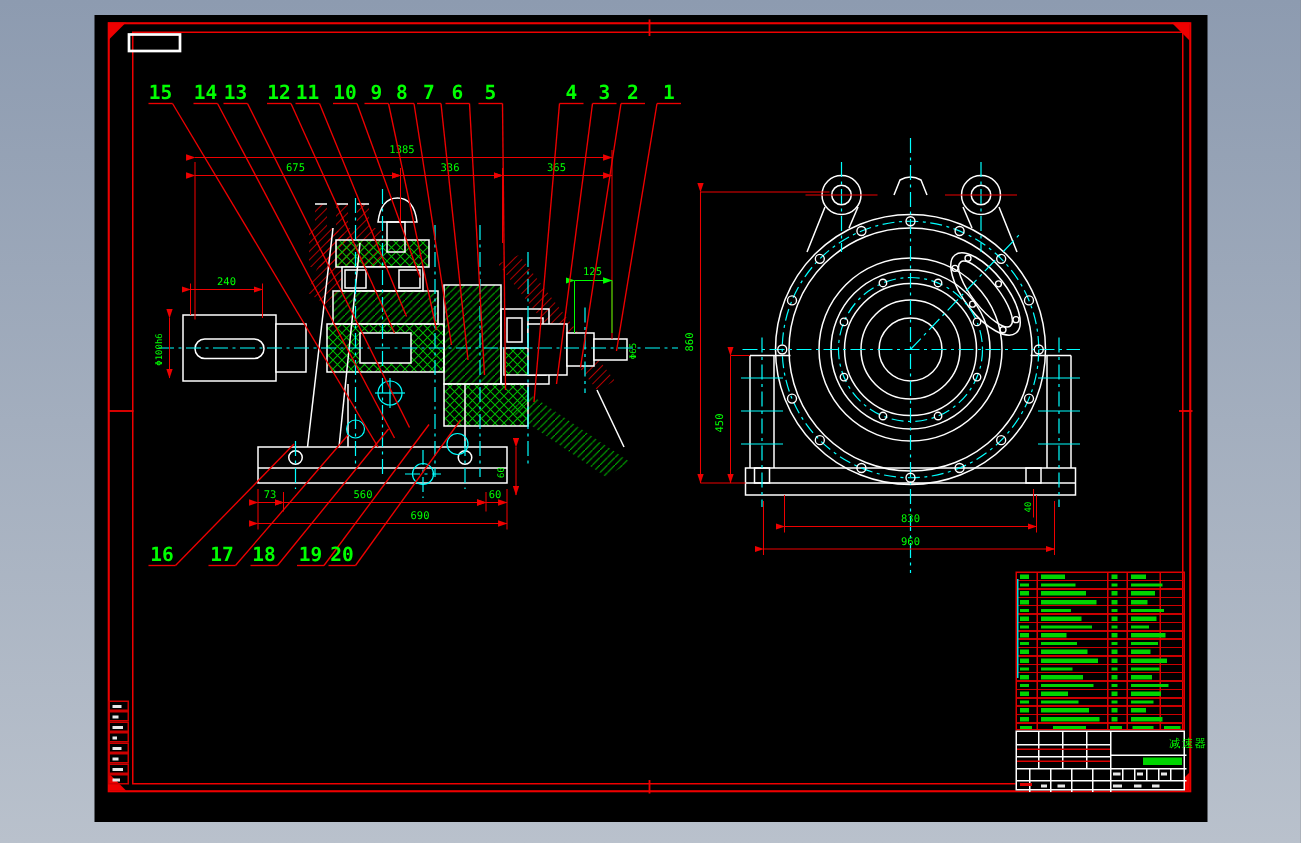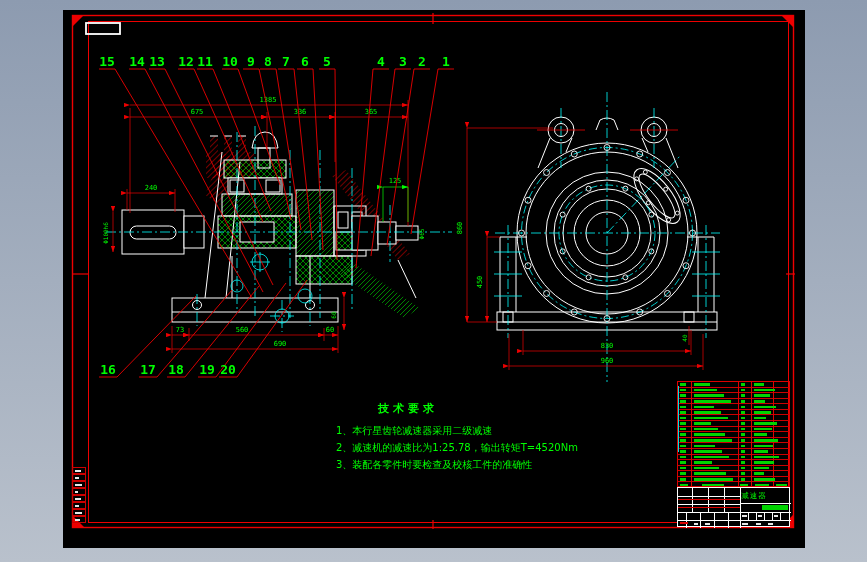--- a/index.html
+++ b/index.html
@@ -21,21 +21,21 @@
     background:repeating-linear-gradient(to bottom,transparent 0 4.58px,#cc0000 4.58px 5.58px);}
   .bom .vl{position:absolute;top:0;bottom:0;width:1px;background:#dd0000;}
   .bom .cyl{position:absolute;left:0;top:4px;width:1px;height:66px;background:#00e0e0;}
   .bar{position:absolute;height:2.6px;background:#00d400;}
   
   .tb{position:absolute;left:677px;top:487px;width:113px;height:40px;z-index:5;
     border:1px solid #ffffff;box-sizing:border-box;background:#000;}
   .tb .wl{position:absolute;background:#ffffff;}
   .tb .rl{position:absolute;background:#dd0000;}
   .tb .name{position:absolute;left:62px;top:1px;width:28px;height:14px;
-    color:#00ff00;font-size:7.5px;text-align:center;line-height:14px;letter-spacing:1px;}
+    color:#00ff00;font-size:7.5px;text-align:right;line-height:14px;letter-spacing:1px;padding-left:37px;}
   .tb .gbar{position:absolute;left:84px;top:17px;width:26px;height:5px;background:#00d400;}
   .tb .wtick{position:absolute;height:2px;background:#e8e8e8;}
   .tb .rtick{position:absolute;height:2px;background:#dd0000;}
   
   .edge{position:absolute;left:72px;top:467px;width:14px;height:56px;z-index:5;}
   .edge .cell{position:relative;width:14px;height:7px;border:1px solid #cc0000;box-sizing:border-box;}
   .edge .mark{position:absolute;top:2px;left:2px;height:2px;background:#e8e8e8;}
 </style>
 </head>
 <body>
@@ -373,26 +373,20 @@
         <text x="422" y="66" text-anchor="middle" class="gt co">2</text>
         <text x="446" y="66" text-anchor="middle" class="gt co">1</text>
         <text x="108" y="374" text-anchor="middle" class="gt co">16</text>
         <text x="148" y="374" text-anchor="middle" class="gt co">17</text>
         <text x="176" y="374" text-anchor="middle" class="gt co">18</text>
         <text x="207" y="374" text-anchor="middle" class="gt co">19</text>
         <text x="228" y="374" text-anchor="middle" class="gt co">20</text>
       </g>
 </svg>
 
-<div class="tech">
-  <div class="tech-title">技术要求</div>
-  <div class="tech-item">1、本行星齿轮减速器采用二级减速</div>
-  <div class="tech-item">2、减速机的减速比为1:25.78，输出转矩T=4520Nm</div>
-  <div class="tech-item">3、装配各零件时要检查及校核工件的准确性</div>
-</div>
 
 <div class="bom" id="bom">
   <div class="vl" style="left:13px"></div>
   <div class="vl" style="left:60px"></div>
   <div class="vl" style="left:73px"></div>
   <div class="vl" style="left:95px"></div>
   <div class="cyl"></div>
 <div class="bar" style="left: 2px; top: 1.2px; width: 6px;"></div>
       <div class="bar" style="left: 16px; top: 1.2px; width: 16px;"></div>
       <div class="bar" style="left: 63px; top: 1.2px; width: 4px;"></div>

